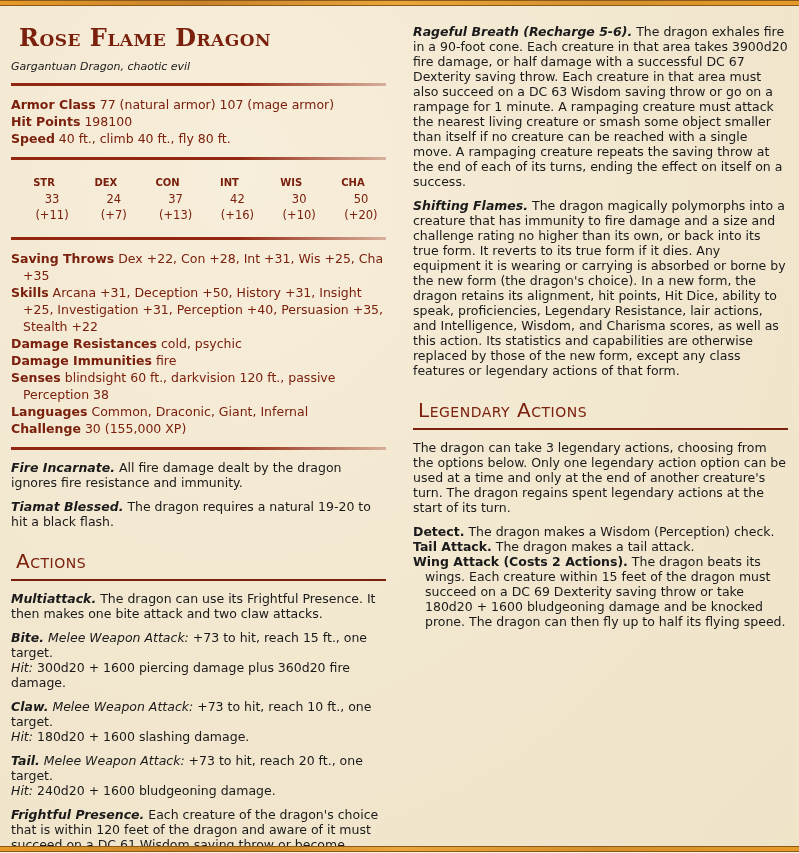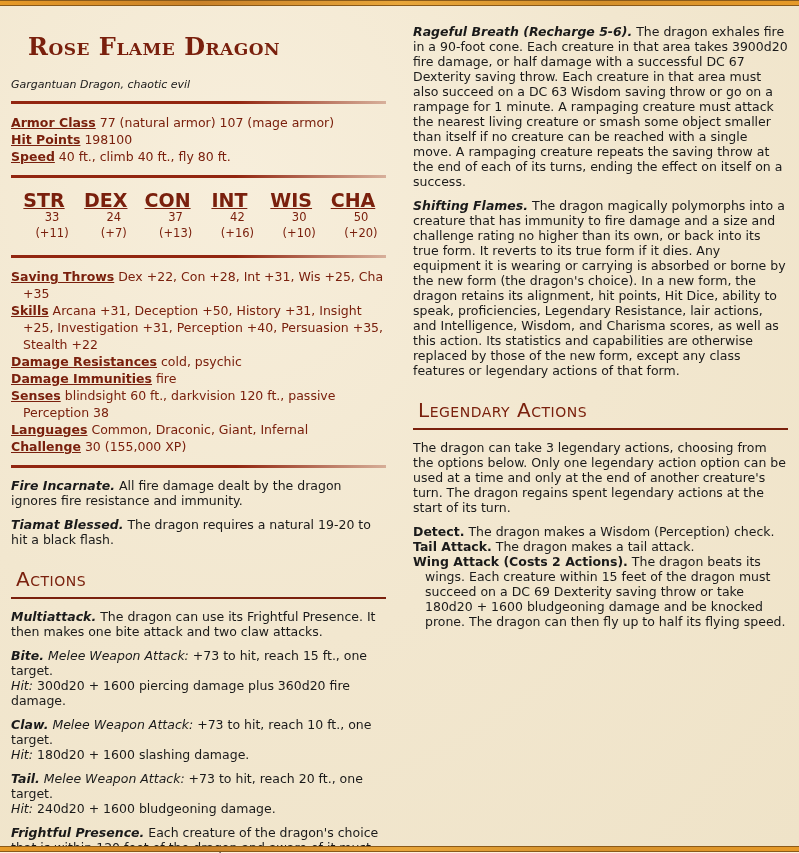--- a/index.html
+++ b/index.html
@@ -21,32 +21,32 @@
     position: absolute; top: 6px; left: 0; width: 799px; height: 840px;
     background: radial-gradient(ellipse at 30% 20%, #f7eedb 0%, #f2e7cf 50%, #efe3c8 100%);
   }
   .col { position: absolute; top: 10px; width: 375px; }
   .col.left { left: 11px; }
   .col.right { left: 413px; }
 
   .name {
     font-family: "DejaVu Serif", serif; font-variant: small-caps;
     color: #7a200d; font-size: 24px; font-weight: bold; line-height: 28px;
-    margin: 17px; letter-spacing: 0.5px;
+    margin: 8px; letter-spacing: 0.5px;
   }
   .type { font-style: italic; font-size: 11px; margin-top: 2px; }
   .rule {
     height: 3px; margin: 10px 0 10px 0;
     background: linear-gradient(90deg, #922610 0%, #922610 60%, rgba(146,38,16,0.3) 100%);
   }
   .prop { font-size: 12.5px; line-height: 17px; color: #7a200d; padding-left: 12px; text-indent: -12px; }
-  .prop b { font-weight: bold; text-decoration: underline; }
+  .prop b { font-weight: bold; }
   .abilities { display: flex; justify-content: space-between; text-align: center; padding: 4px 4px; }
   .ab { width: 58px; }
-  .ab-name { font-weight: bold; font-size: 19px; color: #7a200d; line-height: 17px; text-decoration: underline; }
+  .ab-name { font-weight: bold; font-size: 10px; color: #7a200d; line-height: 17px; }
   .ab-val { font-size: 11.5px; color: #7a200d; line-height: 16px; margin-left: 16px; }
 
   .trait { font-size: 12.5px; line-height: 15px; margin-bottom: 9px; color: #1a1a1a; margin-top: 8px; }
   .trait .tn { font-weight: bold; font-style: italic; }
   .trait i { font-style: italic; }
 
   .section-h {
     font-family: "DejaVu Sans", sans-serif; font-variant: small-caps;
     color: #7a200d; font-size: 20px; line-height: 24px; margin: 20px 0 0 5px;
     letter-spacing: 0.5px;

